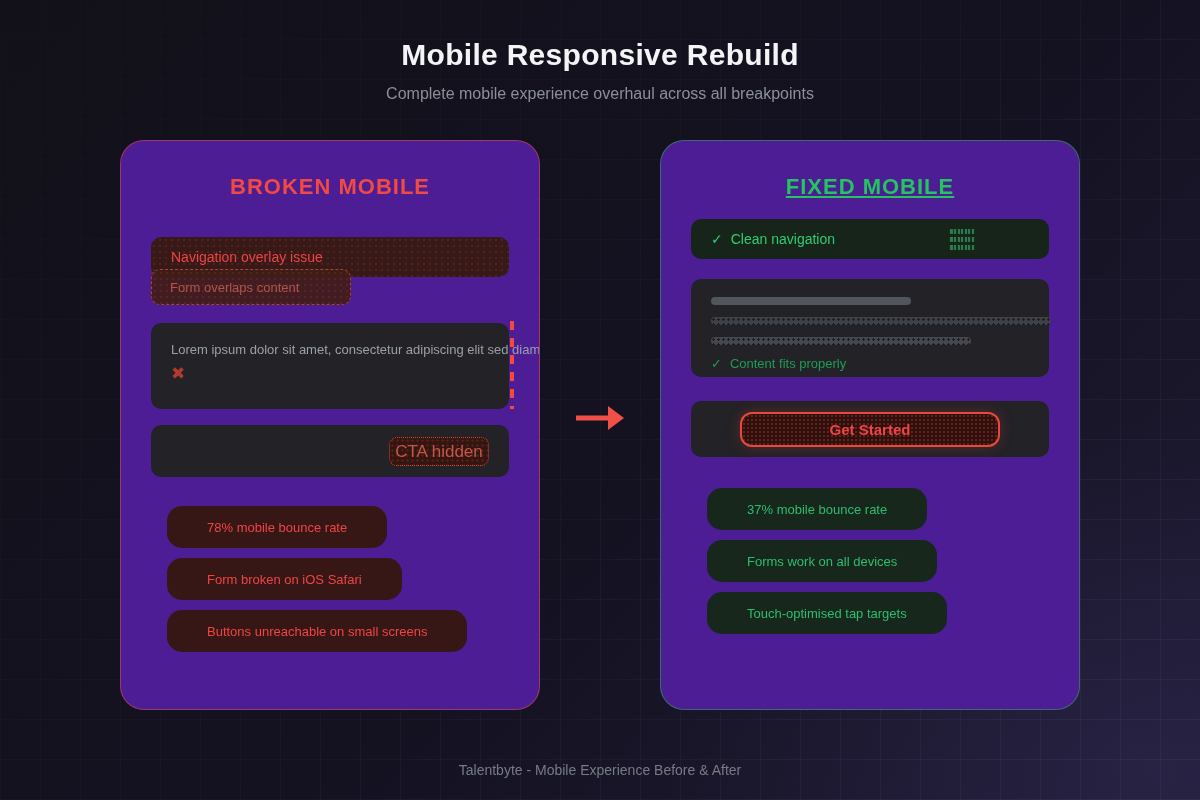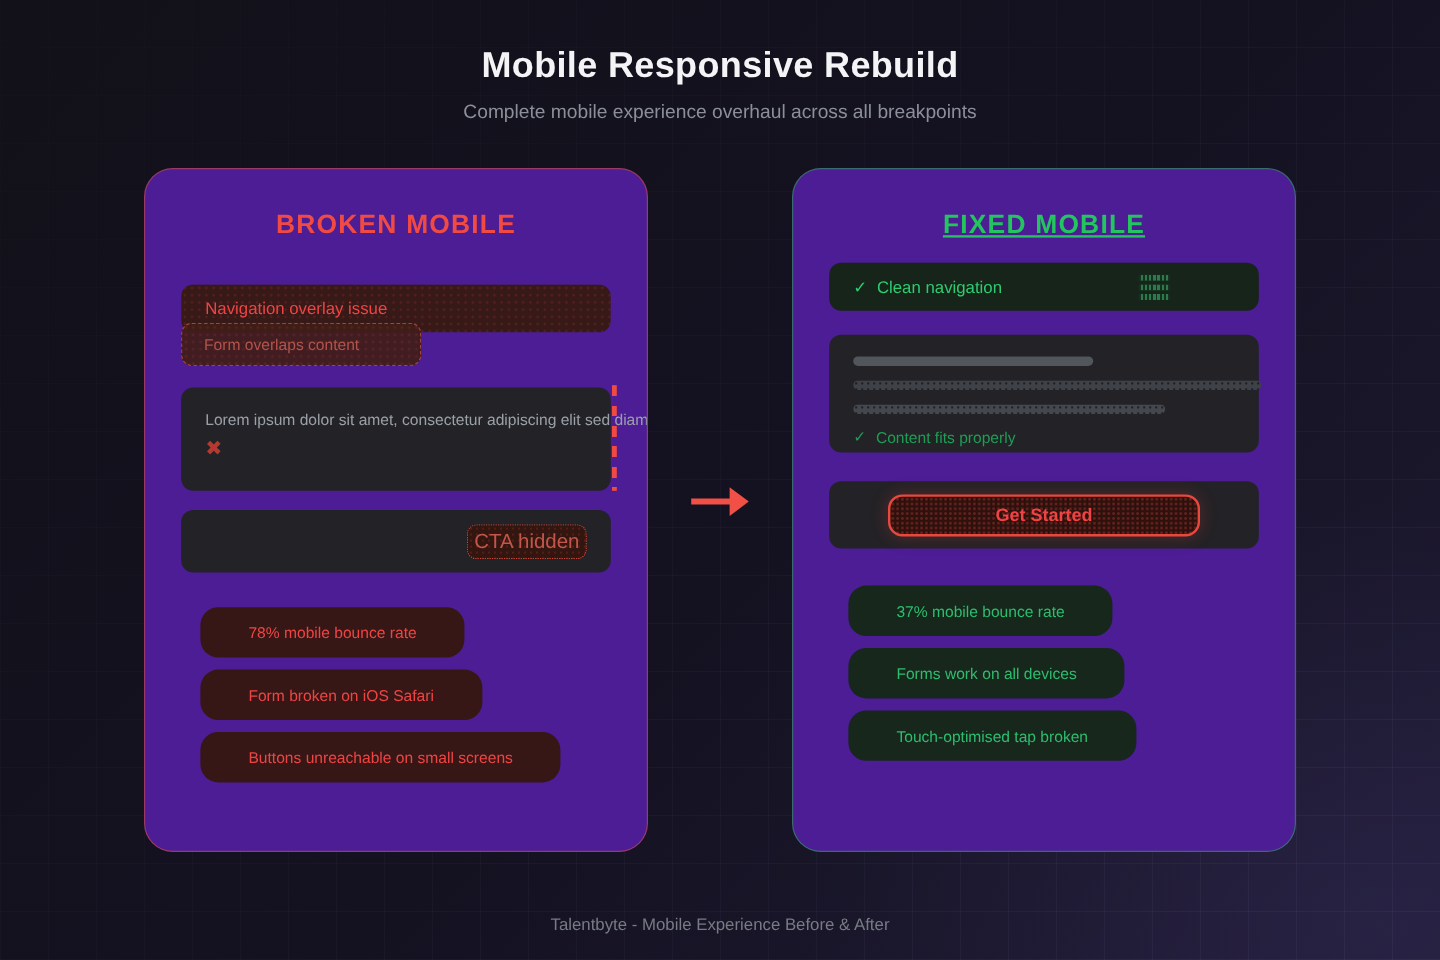--- a/index.html
+++ b/index.html
@@ -224,19 +224,19 @@
       </div>
     </div>
 
     <div class="cta-bar-fixed">
       <button class="get-started-btn">Get Started</button>
     </div>
 
     <div class="pill-list fixed-list">
       <div class="pill green">37% mobile bounce rate</div>
       <div class="pill green">Forms work on all devices</div>
-      <div class="pill green">Touch-optimised tap broken</div>
+      <div class="pill green">Touch-optimised tap targets</div>
     </div>
   </div>
 
   <div class="footer-caption">Talentbyte - Mobile Experience Before &amp; After</div>
 
 </div>
 
 </body></html>

